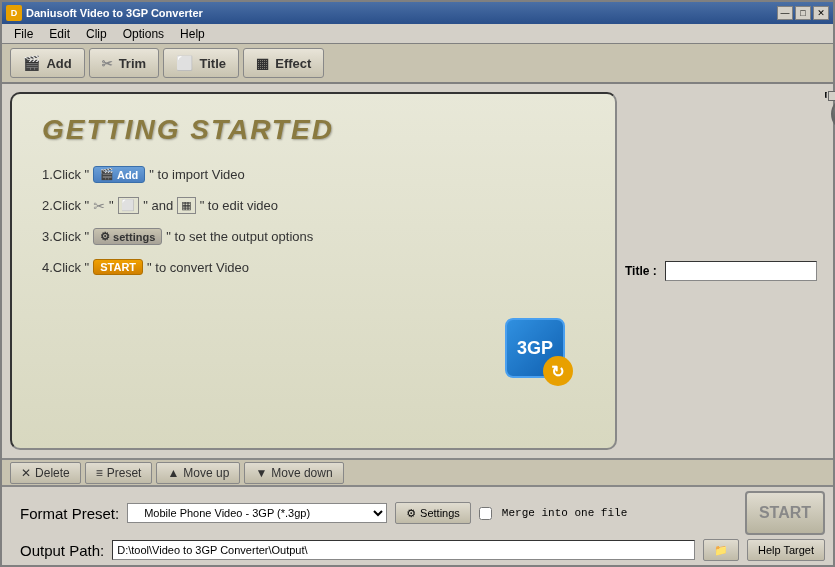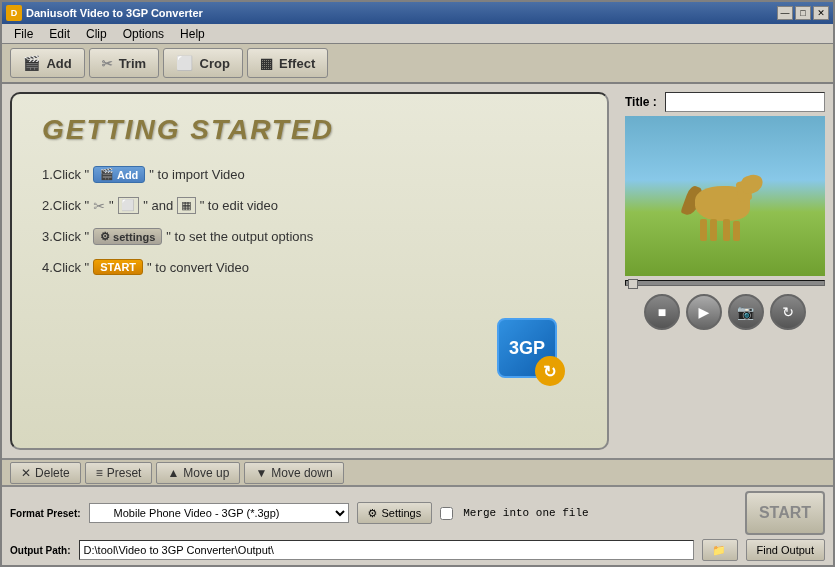--- a/index.html
+++ b/index.html
@@ -227,24 +227,22 @@
       align-items: center;
       justify-content: center;
       font-size: 16px;
       color: white;
     }
 
     
     .right-panel {
       width: 200px;
       display: flex;
-      flex-direction: column;
       gap: 4px;
       flex-shrink: 0;
-      margin-left: 8px;
     }
 
     .title-row {
       display: flex;
       align-items: center;
       gap: 8px;
     }
 
     .title-label {
       font-size: 12px;
@@ -415,31 +413,32 @@
       border-top: 1px solid #888;
     }
 
     .footer-row {
       display: flex;
       align-items: center;
       gap: 8px;
     }
 
     .footer-label {
-      font-size: 10px;
-      font-weight: bold;
+      font-size: 15px;
+      font-weight: normal;
       white-space: nowrap;
+      margin-left: 10px;
     }
 
     .footer-select {
       height: 20px;
       font-size: 11px;
       border: 1px solid #888;
       background: white;
-      padding: 0 20px;
+      padding: 0 12px;
       flex: 1;
       max-width: 260px;
     }
 
     .footer-btn {
       height: 22px;
       padding: 0 10px;
       background: linear-gradient(to bottom, #e0dcd0, #c0bba8);
       border: 1px solid #888;
       border-radius: 2px;
@@ -519,21 +518,21 @@
     <button class="toolbar-btn">
       <span class="toolbar-icon">🎬</span>
       <span>Add</span>
     </button>
     <button class="toolbar-btn">
       <span class="toolbar-icon scissors">✂</span>
       <span>Trim</span>
     </button>
     <button class="toolbar-btn">
       <span class="toolbar-icon">⬜</span>
-      <span>Crop</span>
+      <span>Title</span>
     </button>
     <button class="toolbar-btn">
       <span class="toolbar-icon">▦</span>
       <span>Effect</span>
     </button>
   </div>
 
   <div class="main-content">
 
     <div class="left-panel">
@@ -663,18 +662,18 @@
         <span>START</span>
       </button>
     </div>
     <div class="footer-row">
       <span class="footer-label">Output Path:</span>
       <input class="footer-path-input" type="text" value="D:\tool\Video to 3GP Converter\Output\" style="">
       <button class="footer-btn">
         <span>📁</span>
       </button>
       <button class="footer-btn">
-        <span>Find Output</span>
+        <span>Help Target</span>
       </button>
     </div>
   </div>
 
 </div>
 
 </body></html>

